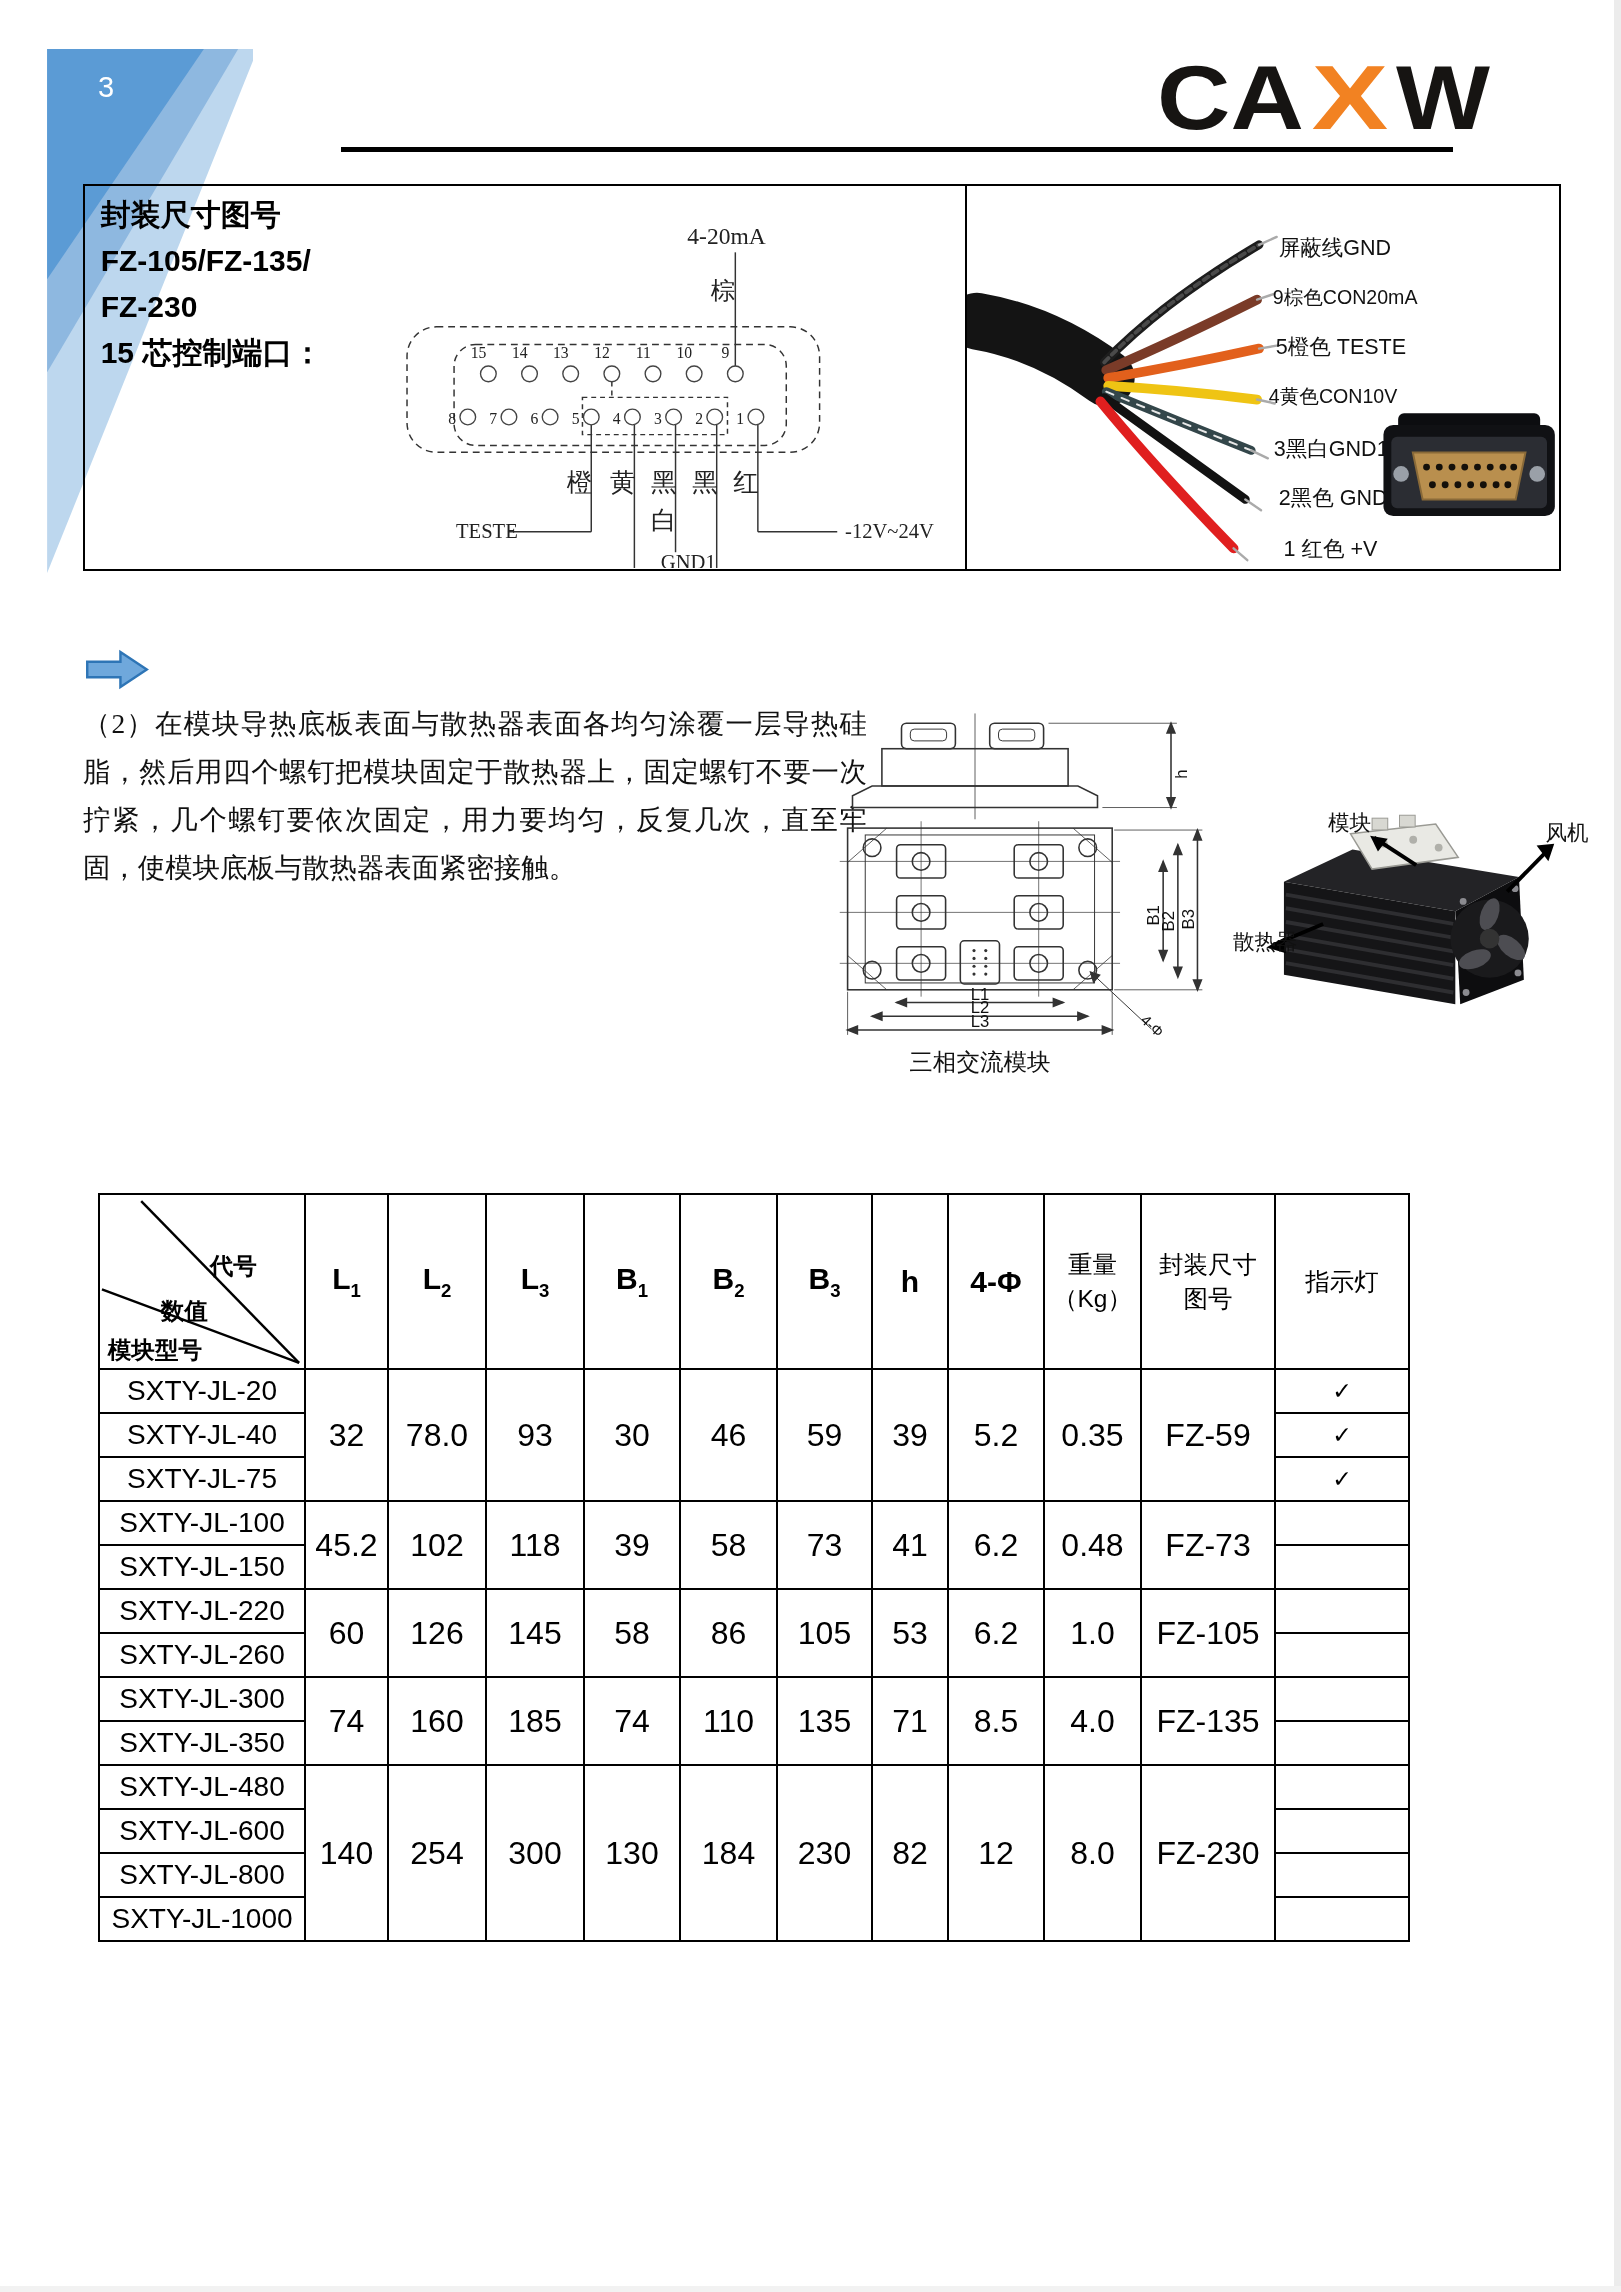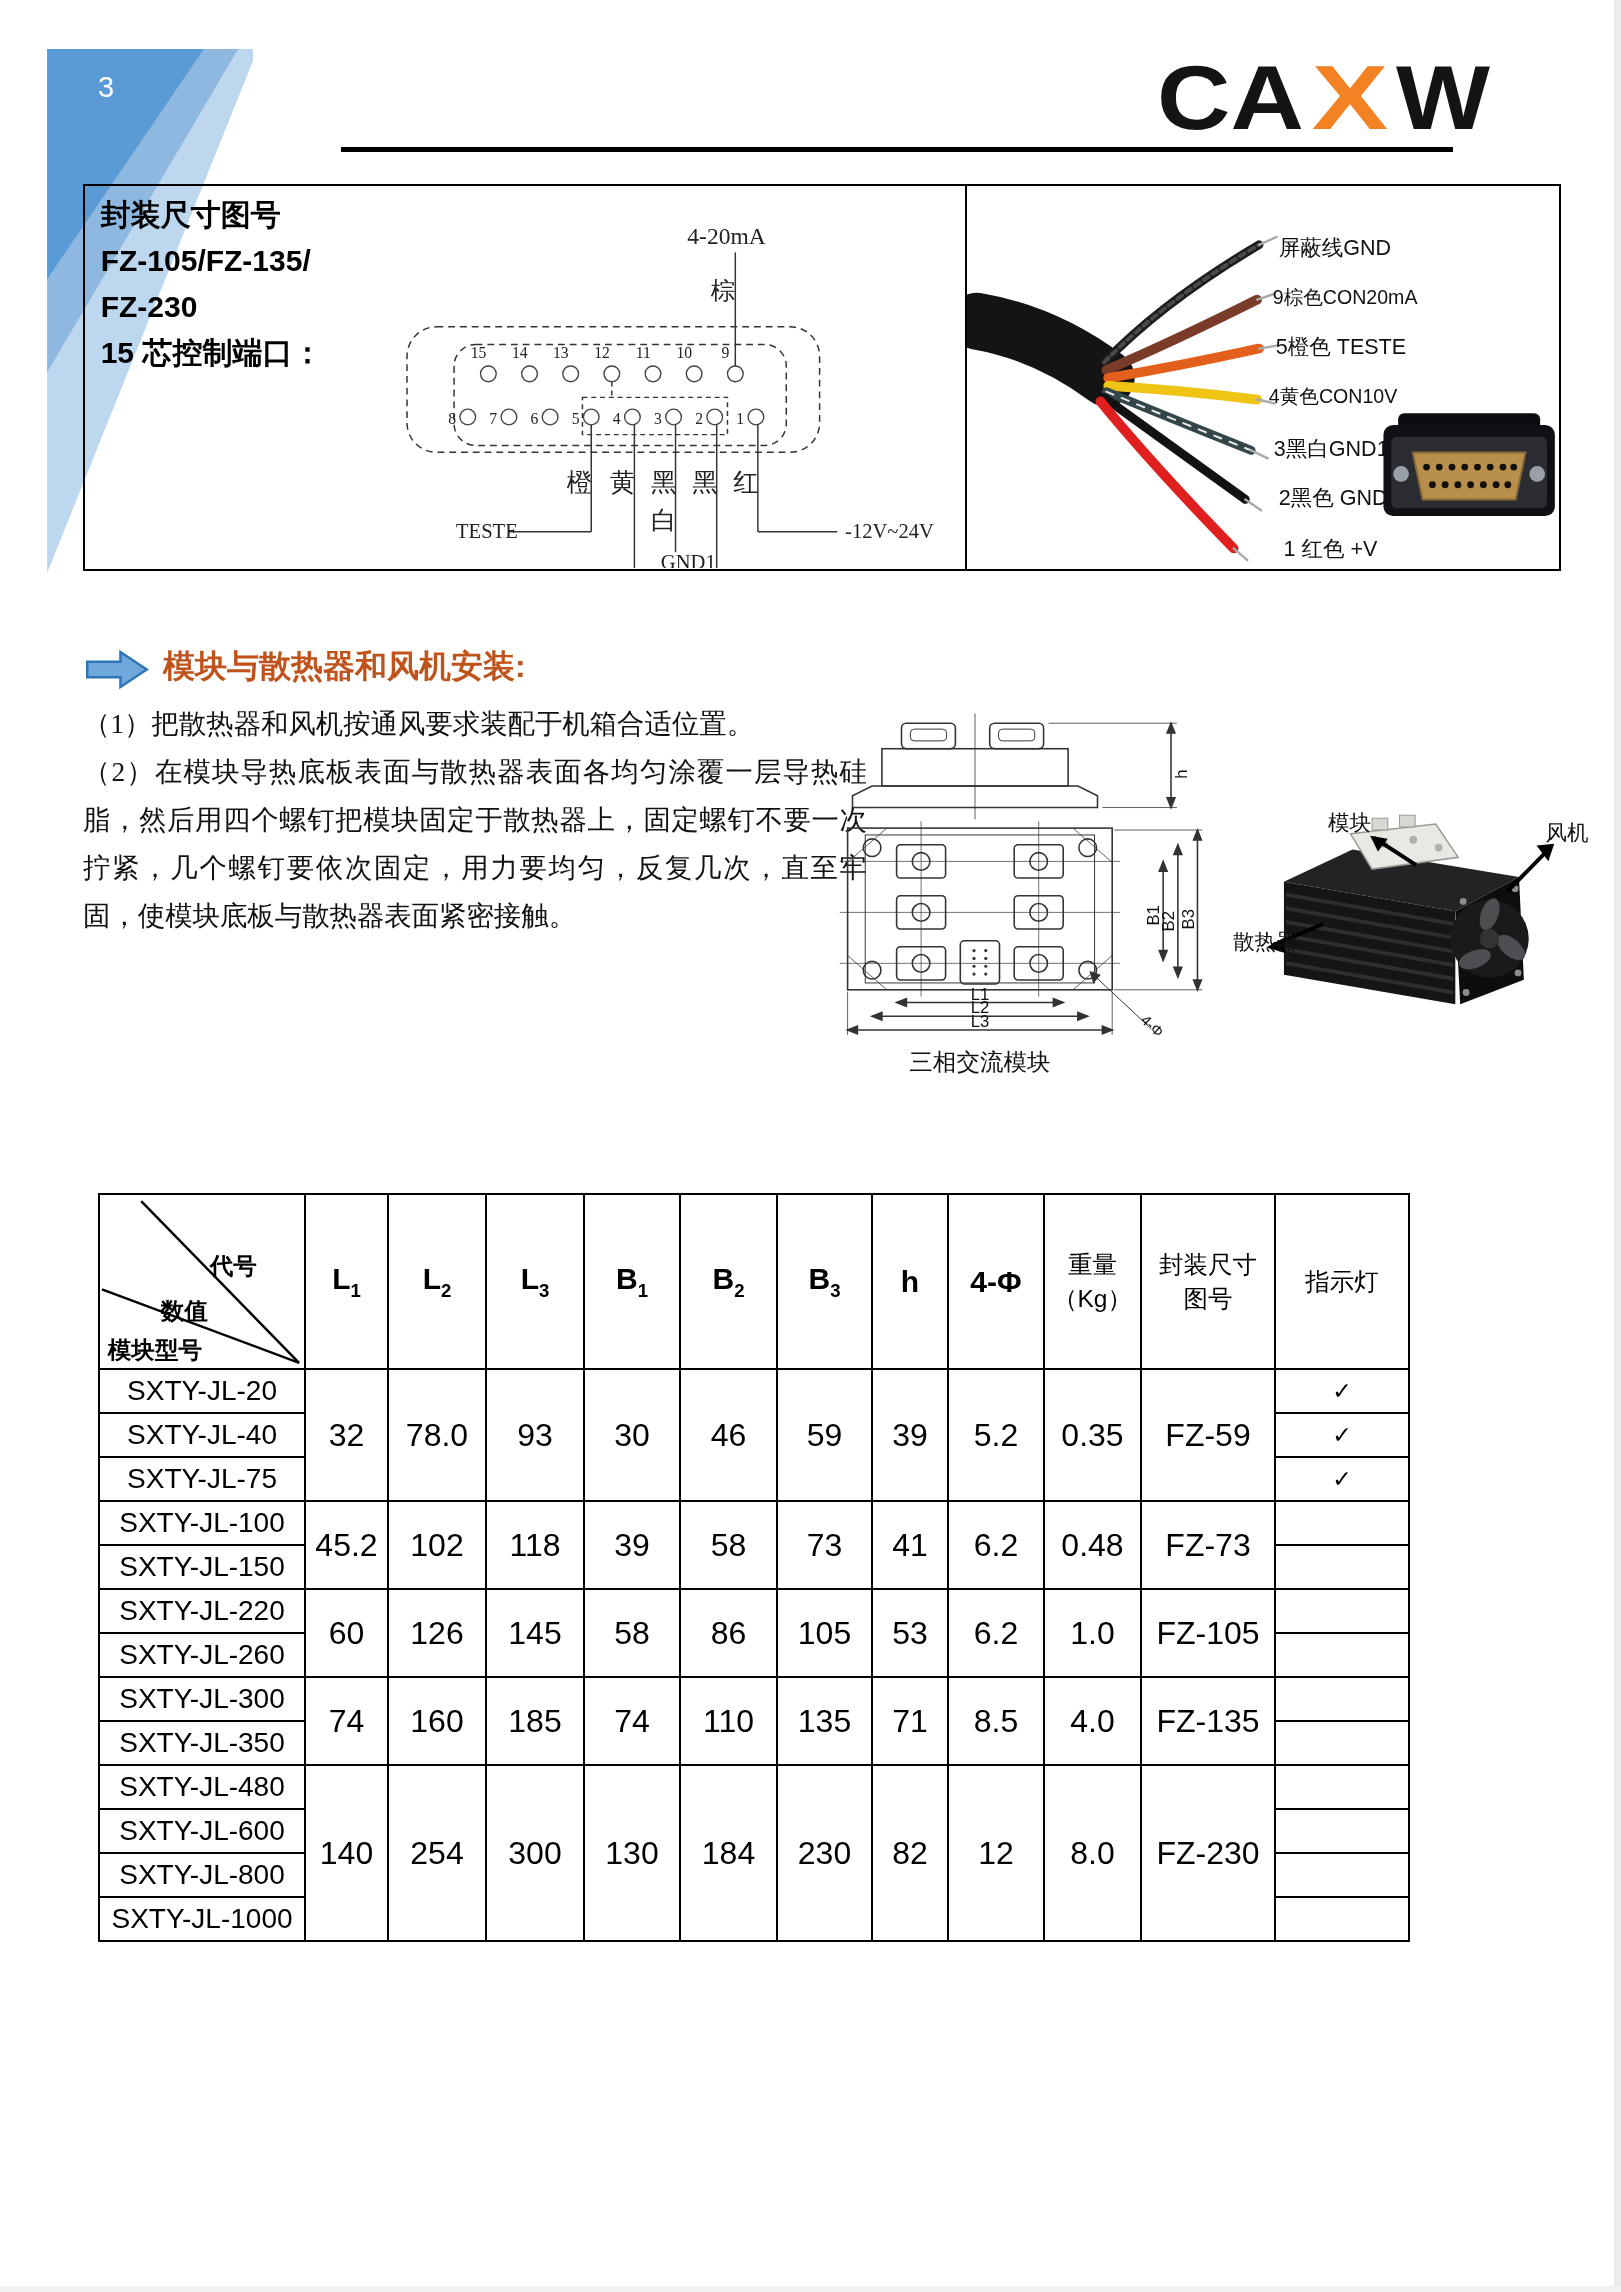--- a/index.html
+++ b/index.html
@@ -220,24 +220,22 @@
           <circle cx="18" cy="62" r="8" fill="#9aa0a8"></circle>
           <circle cx="157" cy="62" r="8" fill="#9aa0a8"></circle>
         </g>
       </svg>
     </div>
   </div>
 
   <svg class="arrow-icon" width="63" height="41" viewBox="0 0 64 42">
     <polygon points="1,13 35,13 35,3 62,21 35,39 35,29 1,29" fill="#6fa8dc" stroke="#2e75b6" stroke-width="2.5"></polygon>
   </svg>
-  <div class="install-title">模块与散热器和风机安装:</div>
 
   <div class="paras">
-    <p>（1）把散热器和风机按通风要求装配于机箱合适位置。</p>
     <p>（2）在模块导热底板表面与散热器表面各均匀涂覆一层导热硅脂，然后用四个螺钉把模块固定于散热器上，固定螺钉不要一次拧紧，几个螺钉要依次固定，用力要均匀，反复几次，直至牢固，使模块底板与散热器表面紧密接触。</p>
   </div>
 
   <svg class="dim-svg" width="392" height="412" viewBox="0 0 400 420">
     <g stroke="#333" stroke-width="1.6" fill="none">
 
       <g>
         <rect x="75" y="48" width="55" height="26" rx="5"></rect>
           <rect x="165" y="48" width="55" height="26" rx="5"></rect>
         <rect x="84" y="54" width="37" height="12" rx="4" stroke-width="1"></rect>

